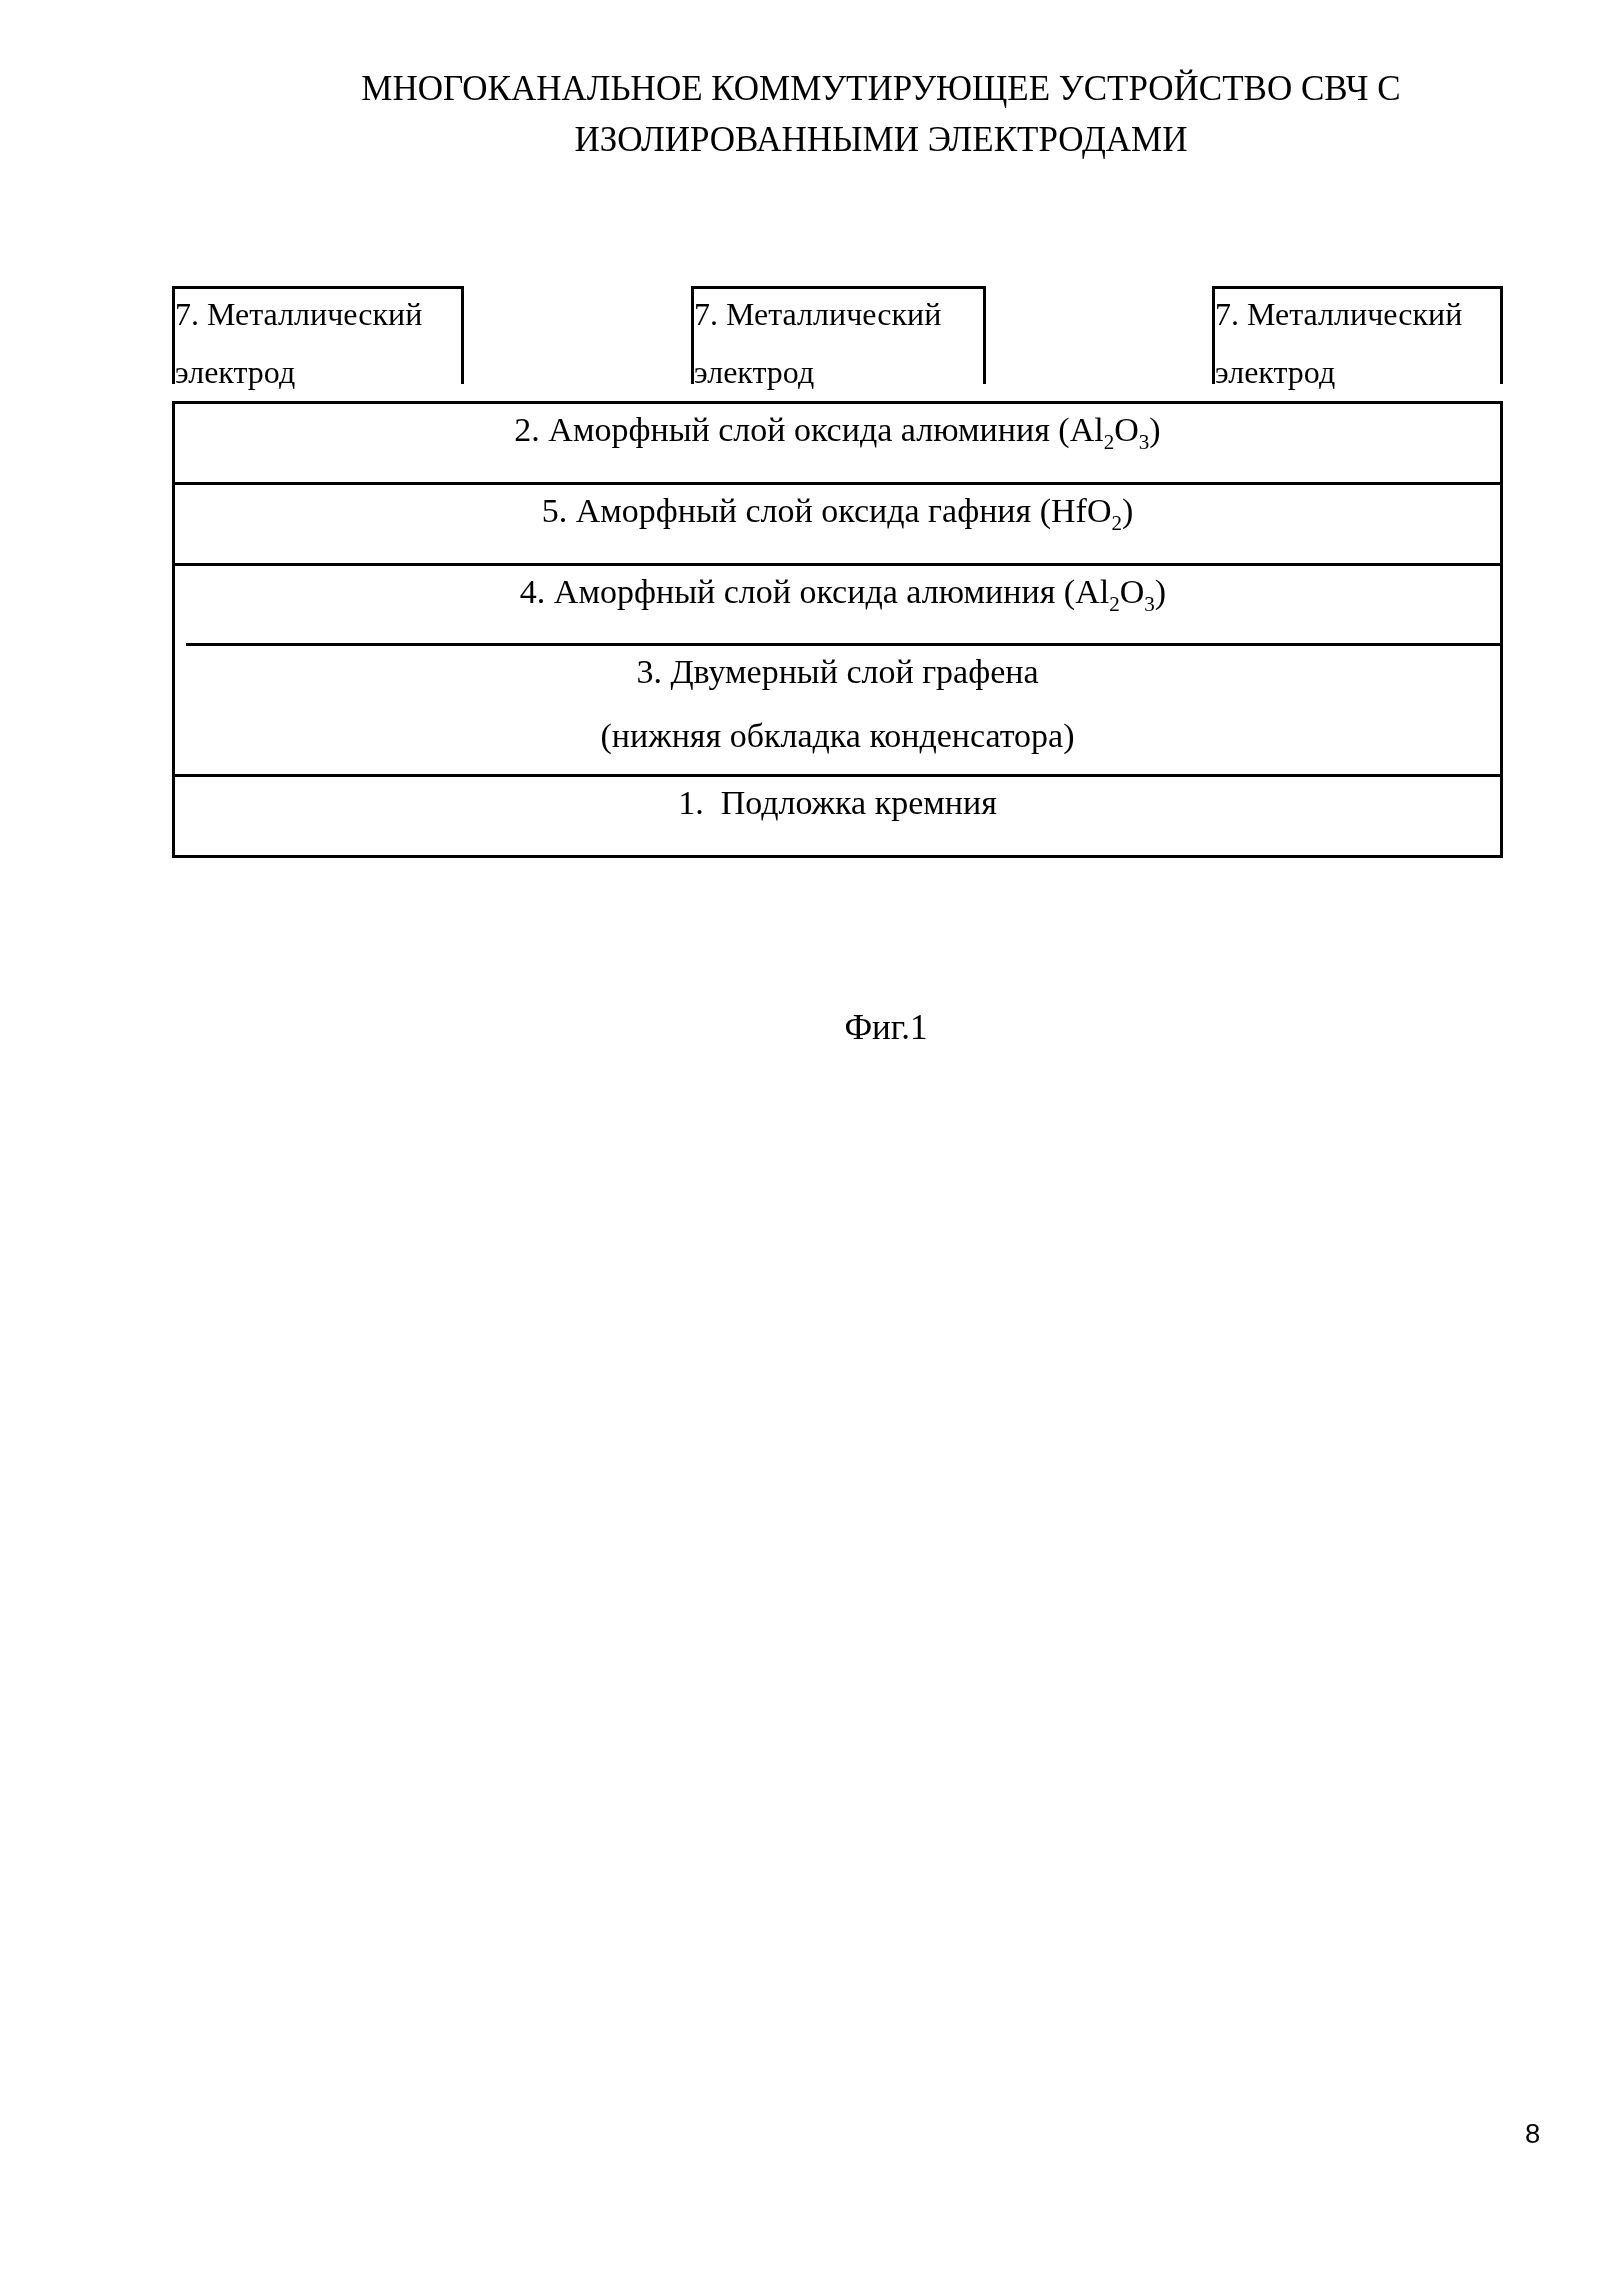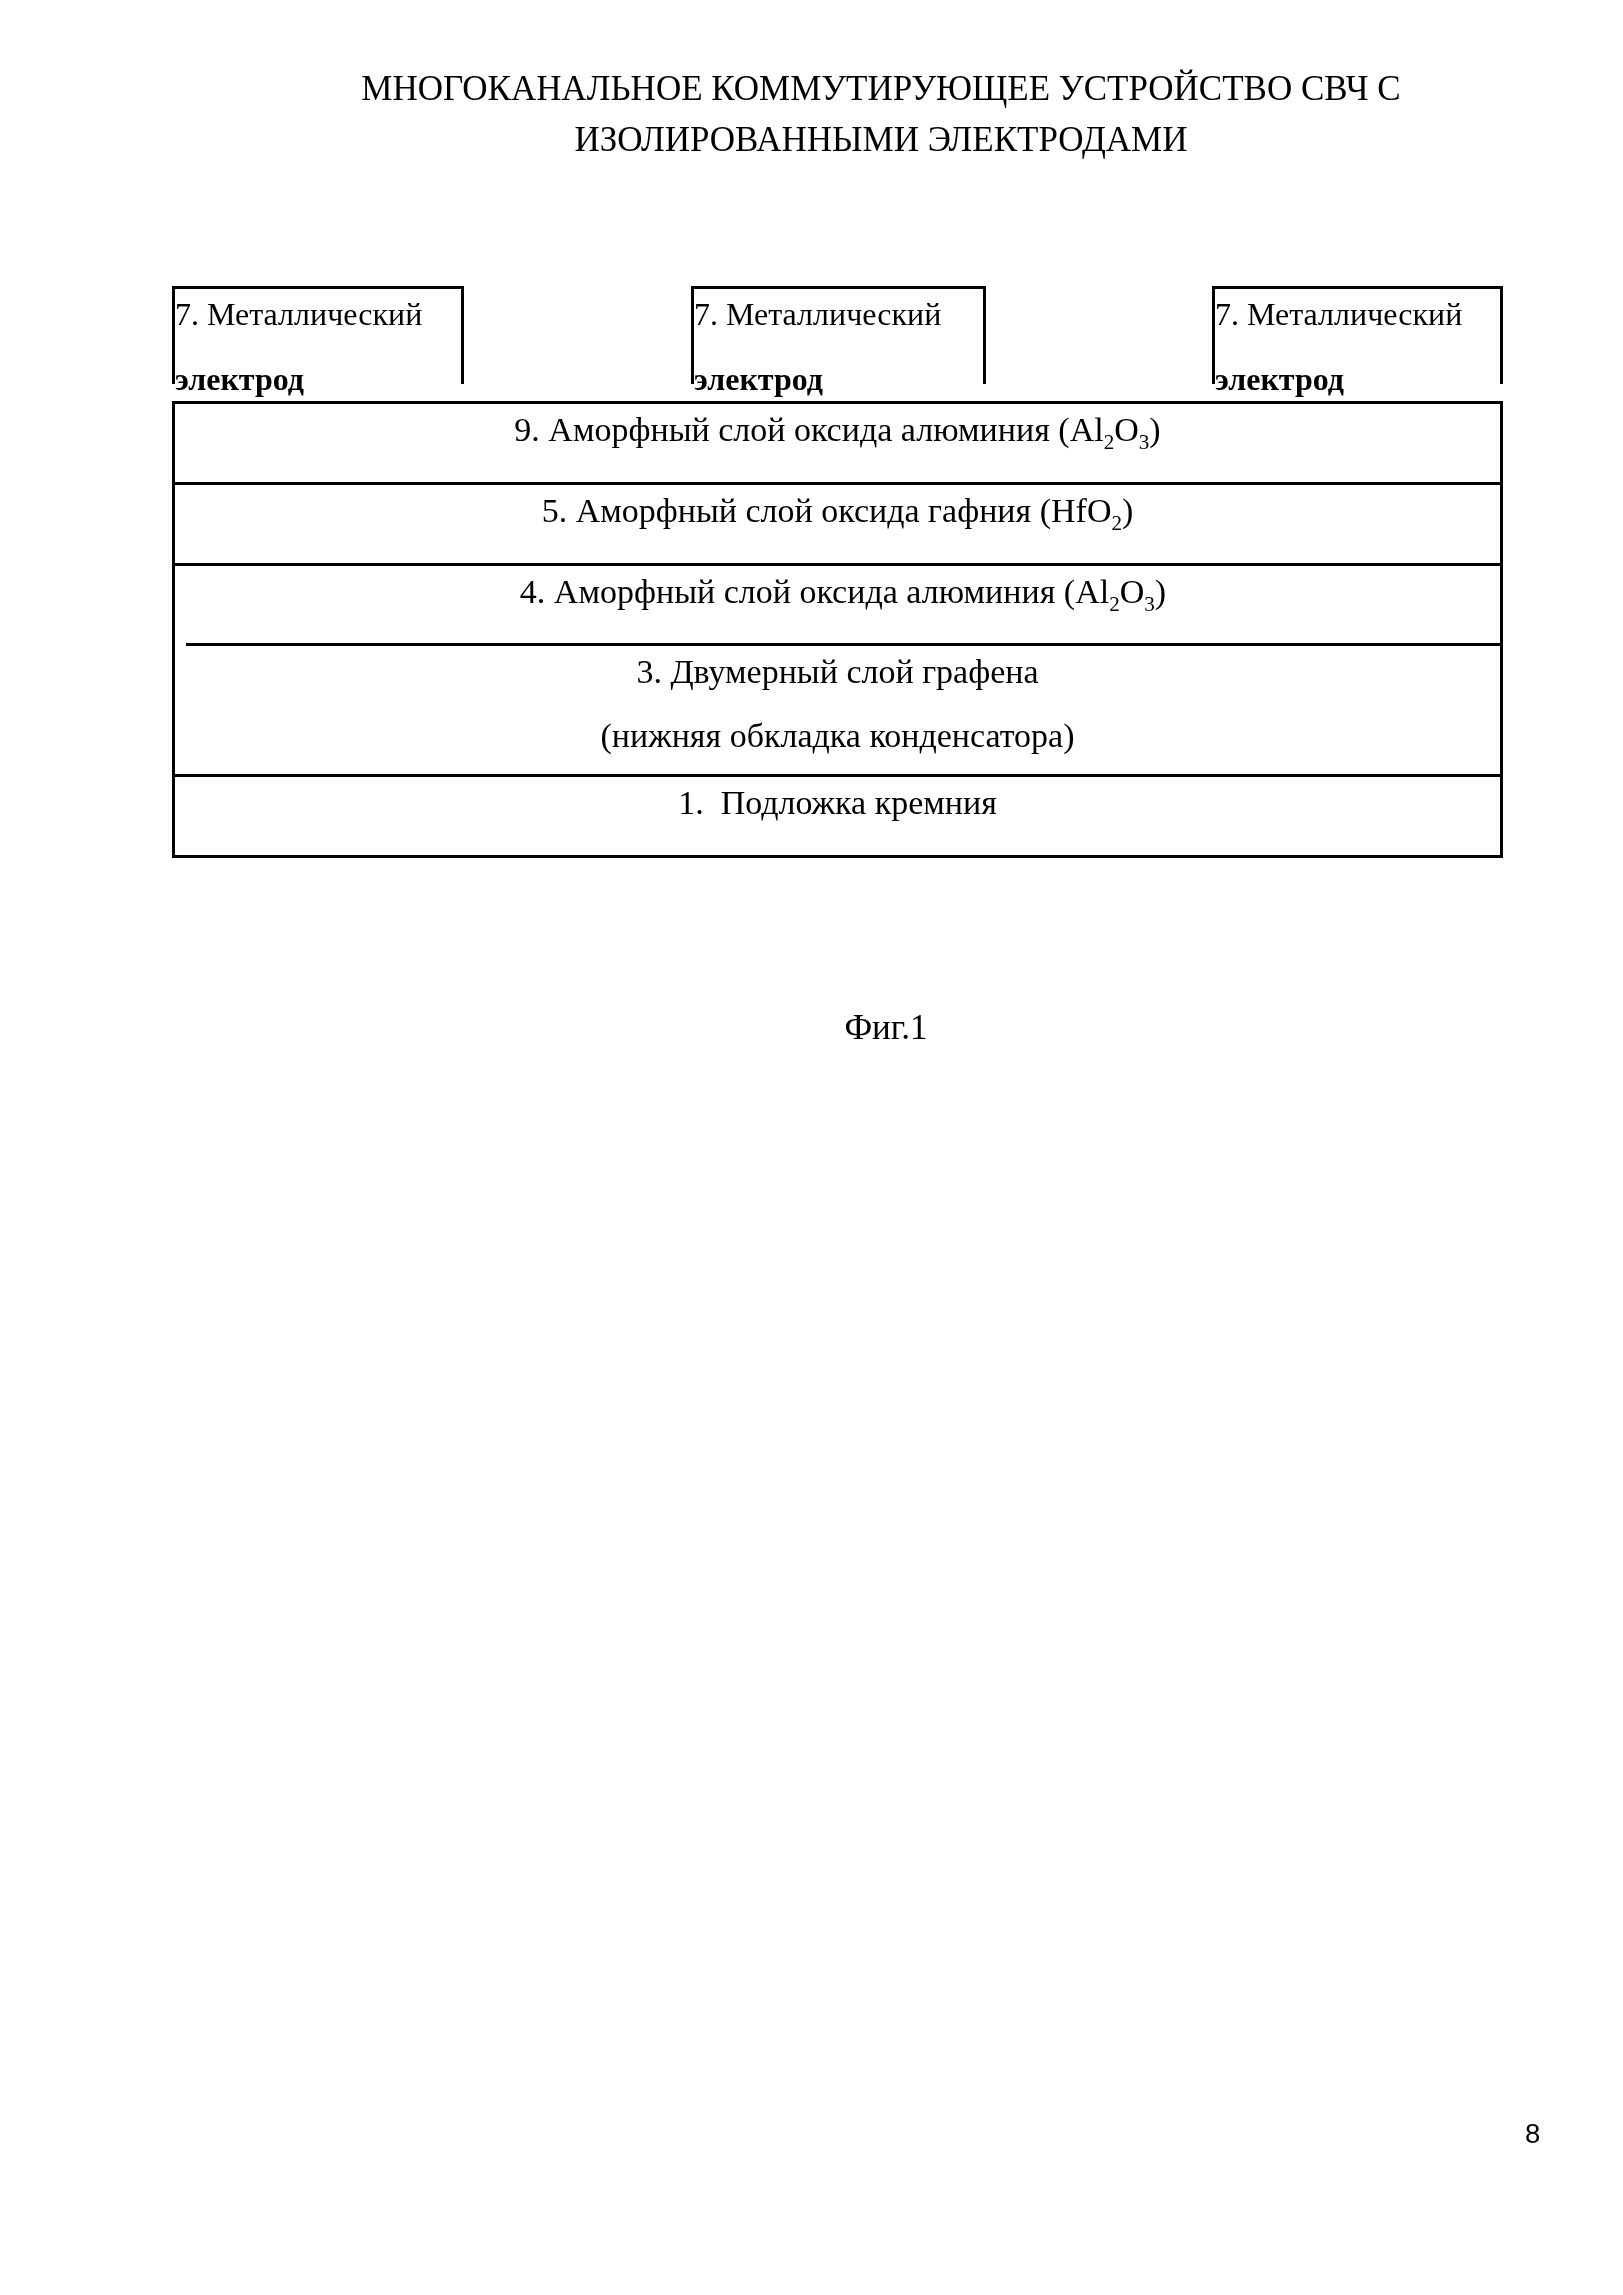--- a/index.html
+++ b/index.html
@@ -68,21 +68,21 @@
     height: 98px;
     box-sizing: border-box;
     border: 3.9px solid #000;
     border-bottom: none;
     background: #ffffff;
     text-align: left;
     font-size: 32px;
     line-height: 33px;
     padding-top: 9.2px;
   }
-  .electrode .second-line { margin-top: 32px; font-weight: bold; }
+  .electrode .second-line { margin-top: 25px; }
   .electrode-left   { left: 172px;  width: 292px; }
   .electrode-center { left: 691px; width: 295px; }
   .electrode-right  { left: 1212px; width: 291px; }
 
   
   .fig-caption {
     position: absolute;
     top: 1008px;
     left: 657px;
     width: 458px;
@@ -115,21 +115,21 @@
   <div>7. Металлический</div>
   <div class="second-line">электрод</div>
 </div>
 <div class="electrode electrode-right">
   <div>7. Металлический</div>
   <div class="second-line">электрод</div>
 </div>
 
 <div class="stack">
   <div class="band h-normal">
-    <span><span>9. Аморфный слой оксида алюминия (Al</span><sub>2</sub><span>O</span><sub>3</sub><span>)</span></span>
+    <span><span>2. Аморфный слой оксида алюминия (Al</span><sub>2</sub><span>O</span><sub>3</sub><span>)</span></span>
   </div>
   <div class="band h-normal">
     <span><span>5. Аморфный слой оксида гафния (HfO</span><sub>2</sub><span>)</span></span>
   </div>
   <div class="band h-mid">
     <span><span>4. Аморфный слой оксида алюминия (Al</span><sub>2</sub><span>O</span><sub>3</sub><span>)</span></span>
   </div>
   <div class="band h-double">
     <div>3. Двумерный слой графена</div>
     <div class="second-line">(нижняя обкладка конденсатора)</div>

